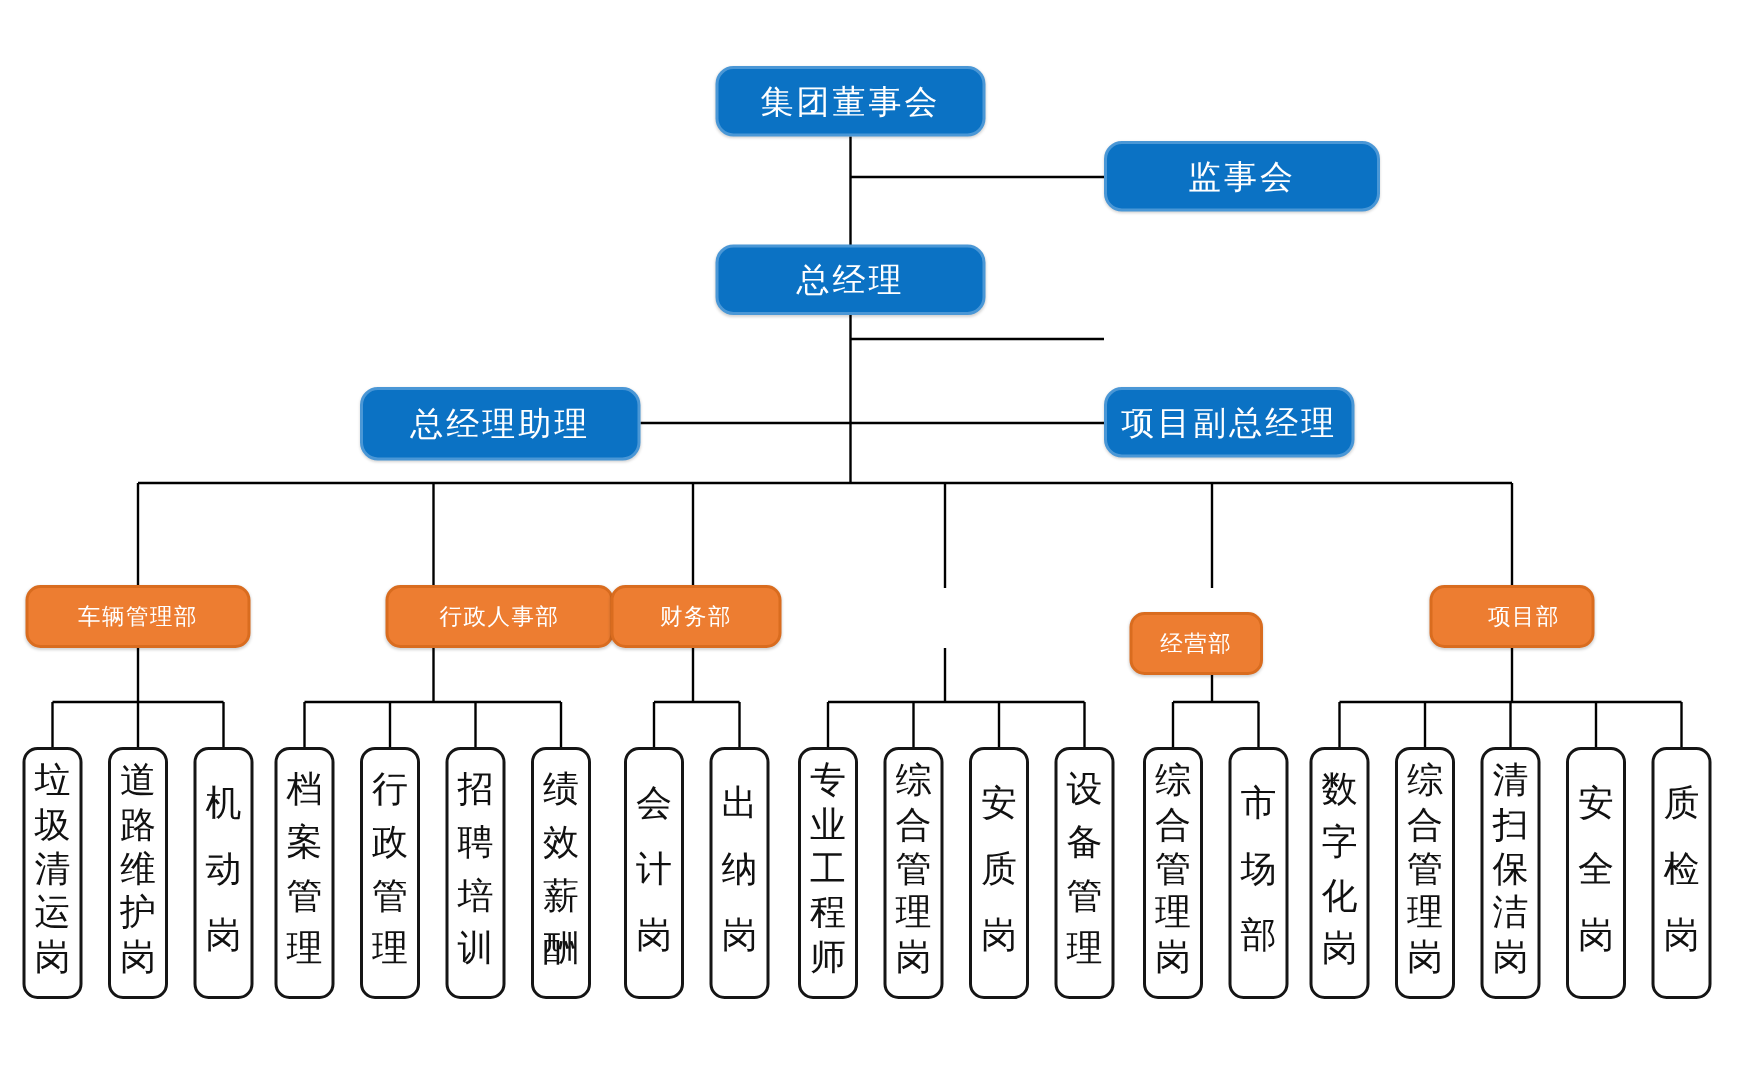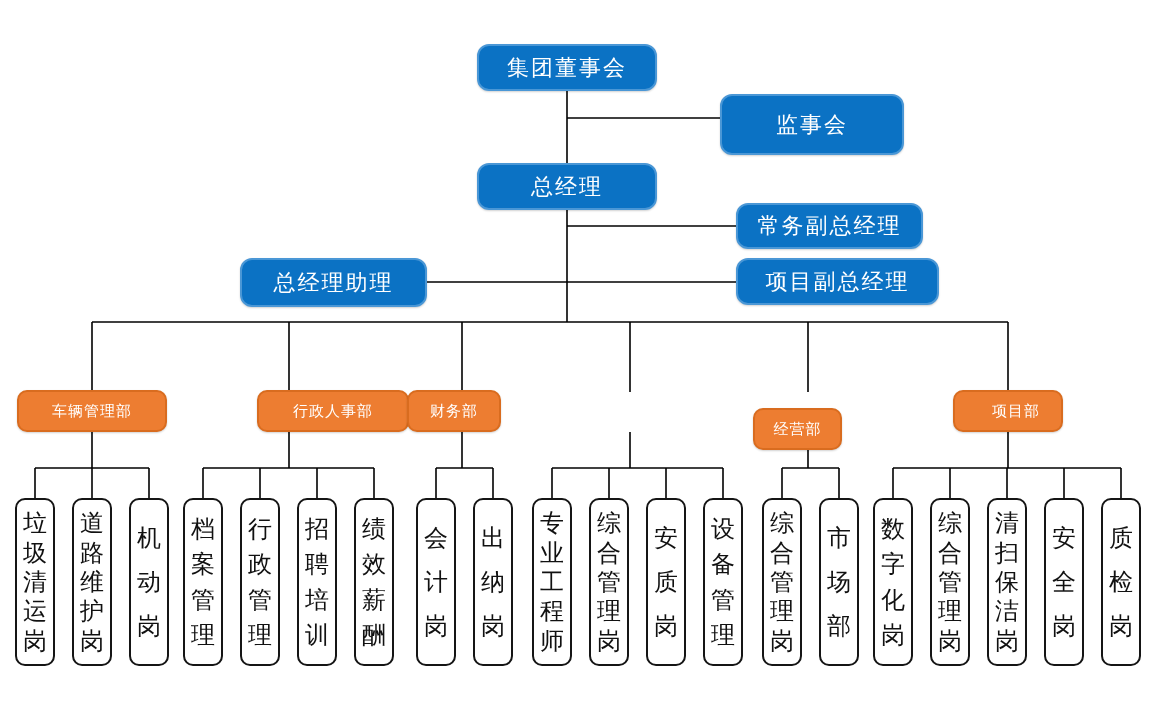--- a/index.html
+++ b/index.html
@@ -8,21 +8,21 @@
     background: #ffffff;
     font-family: "DejaVu Sans", "Liberation Sans", sans-serif;
     position: relative;
     overflow: hidden;
   }
   #canvas { position: absolute; left: 0; top: 0; width: 1164px; height: 713px; }
   #connectors { position: absolute; left: 0; top: 0; z-index: 1; }
   .node {
     position: absolute; z-index: 2;
     display: flex; align-items: center; justify-content: center;
-    box-sizing: border-box; text-align: right;
+    box-sizing: border-box; text-align: right; font-family: Liberation Mono, monospace;
   }
   .blue {
     background: #0B72C4;
     border: 2px solid #4A97D6;
     border-radius: 12px;
     color: #ffffff;
     font-size: 22px; font-weight: 500; letter-spacing: 2px;
     box-shadow: 0 1px 2px rgba(0,0,0,0.18);
   }
   .orange {
@@ -100,29 +100,28 @@
     <line x1="782" y1="468" x2="782" y2="500"></line>
     <line x1="839" y1="468" x2="839" y2="500"></line>
     <line x1="893" y1="468" x2="893" y2="500"></line>
     <line x1="950" y1="468" x2="950" y2="500"></line>
     <line x1="1007" y1="468" x2="1007" y2="500"></line>
     <line x1="1064" y1="468" x2="1064" y2="500"></line>
     <line x1="1121" y1="468" x2="1121" y2="500"></line>
   </svg>
 
   <div class="node blue" style="left:477px; top:44px;  width:180px; height:47px;">集团董事会</div>
-  <div class="node blue" style="left:720px; top:94px;  width:184px; height:61px;">监事会</div>
+  <div class="node blue" style="left:736px; top:94px;  width:184px; height:47px;">监事会</div>
   <div class="node blue" style="left:477px; top:151px; width:180px; height:47px;margin-top:12px;">总经理</div>
-  <div class="node blue" style="left:736px; top:203px; width:187px; height:46px;">常务副总经理</div>
-  <div class="node blue" style="left:736px; top:258px; width:203px; height:47px;">项目副总经理</div>
+  <div class="node blue" style="left:736px; top:258px; width:167px; height:47px;">项目副总经理</div>
   <div class="node blue" style="left:240px; top:258px; width:187px; height:49px;">总经理助理</div>
 
   <div class="node orange" style="left:17px;  top:390px; width:150px; height:42px;">车辆管理部</div>
   <div class="node orange" style="left:213px; top:390px; width:152px; height:42px;margin-left:44px;">行政人事部</div>
-  <div class="node orange" style="left:407px; top:390px; width:94px; height:42px;">财务部</div>
+  <div class="node orange" style="left:407px; top:390px; width:114px; height:42px;">财务部</div>
   <div class="node orange" style="left:753px; top:408px; width:89px; height:42px;">经营部</div>
   <div class="node orange" style="left:953px; top:390px; width:110px; height:42px;padding-left:16px;">项目部</div>
 
   <div class="node pos" style="left:15px;">
       <span>垃</span>
       <span>圾</span>
       <span>清</span>
       <span>运</span>
       <span>岗</span>
     </div>

